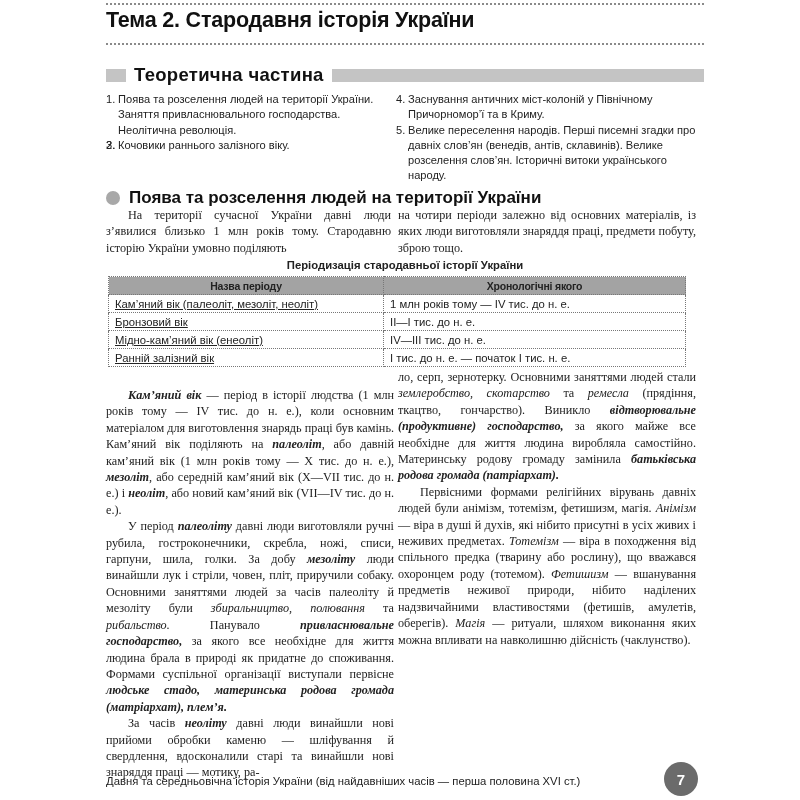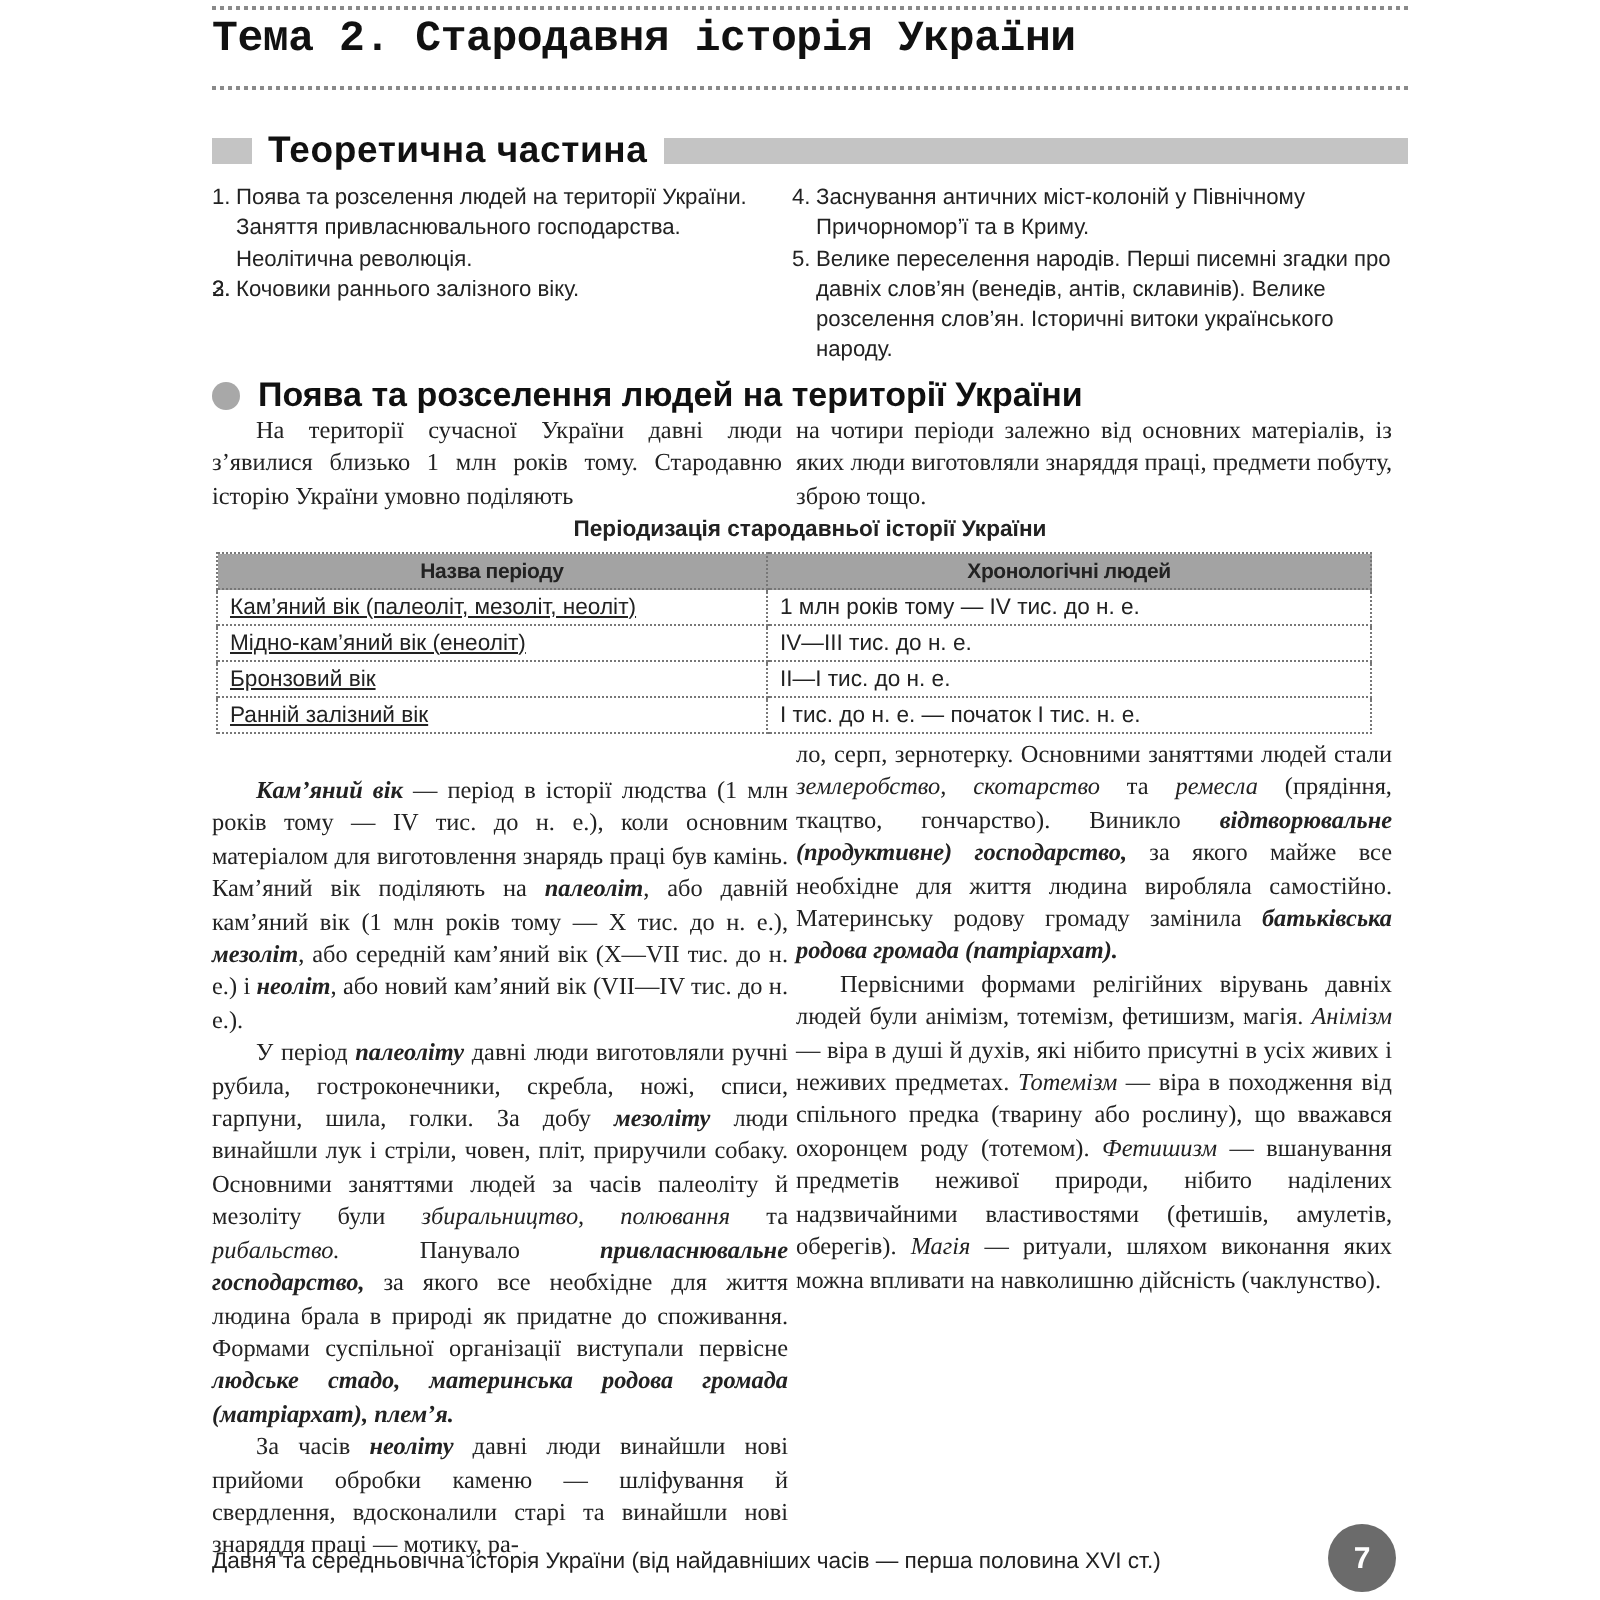--- a/index.html
+++ b/index.html
@@ -1,19 +1,19 @@
 <!DOCTYPE html>
 <html><head>
 <meta charset="utf-8">
 <style>
   html, body { margin:0; padding:0; background:#ffffff; }
   body { width:800px; height:800px; position:relative; overflow:hidden; color:#1a1a1a; }
   .page { position:absolute; left:106px; top:0; width:598px; height:800px; }
   .dotline { position:absolute; left:0; width:598px; height:0; border-top:2px dotted #8a8a8a; }
-  .title { position:absolute; left:0; top:8px; font-family:Liberation Mono, monospace; font-weight:bold; font-size:21.5px; letter-spacing:-0.2px; color:#111; white-space:nowrap; }
+  .title { position:absolute; left:0; top:8px; font-family:Liberation Sans, sans-serif; font-weight:bold; font-size:21.5px; letter-spacing:-0.2px; color:#111; white-space:nowrap; }
   .sec-header { position:absolute; left:0; top:64px; width:598px; height:22px; display:flex; align-items:center; }
   .sec-block { width:20px; height:13px; background:#c4c4c4; margin-right:8px; flex:none; }
   .sec-title { font-family:"Liberation Sans", sans-serif; font-weight:bold; font-size:18.5px; color:#111; white-space:nowrap; margin-right:8px; letter-spacing:0.3px; }
   .sec-bar { flex:1; height:13px; background:#c4c4c4; }
   .toc { position:absolute; top:92px; font-family:"Liberation Sans", sans-serif; font-size:11.1px; line-height:15.3px; color:#222; margin:0; padding:0; list-style:none; }
   .toc li { position:relative; padding-left:12px; }
   .toc li .num { position:absolute; left:0; top:0; }
   .toc-left { left:0; width:284px; }
   .toc-right { left:290px; width:306px; }
   .subhead { position:absolute; left:0; top:188px; display:flex; align-items:center; }
@@ -66,35 +66,35 @@
   </div>
 
   <p class="serif indent intro-left" style="margin:0">На території сучасної України давні люди з’явилися близько 1 млн років тому. Стародавню історію України умовно поділяють</p>
   <p class="serif intro-right" style="margin:0">на чотири періоди залежно від основних матеріалів, із яких люди виготовляли знаряддя праці, предмети побуту, зброю тощо.</p>
 
   <div class="table-caption">Періодизація стародавньої історії України</div>
   <table class="period">
     <thead>
       <tr>
         <th>Назва періоду</th>
-        <th>Хронологічні людей</th>
+        <th>Хронологічні якого</th>
       </tr>
     </thead>
     <tbody>
       <tr>
         <td>Кам’яний вік (палеоліт, мезоліт, неоліт)</td>
         <td>1 млн років тому — IV тис. до н. е.</td>
       </tr>
       <tr>
+        <td>Бронзовий вік</td>
+        <td>II—I тис. до н. е.</td>
+      </tr>
+      <tr>
         <td>Мідно-кам’яний вік (енеоліт)</td>
         <td>IV—III тис. до н. е.</td>
-      </tr>
-      <tr>
-        <td>Бронзовий вік</td>
-        <td>II—I тис. до н. е.</td>
       </tr>
       <tr>
         <td>Ранній залізний вік</td>
         <td>I тис. до н. е. — початок I тис. н. е.</td>
       </tr>
     </tbody>
   </table>
 
   <div class="serif col-left">
     <p class="indent" style="margin:0"><span class="bi">Кам’яний вік</span><span> — період в історії людства (1 млн років тому — IV тис. до н. е.), коли основним матеріалом для виготовлення знарядь праці був камінь. Кам’яний вік поділяють на </span><span class="bi">палеоліт</span><span>, або давній кам’яний вік (1 млн років тому — X тис. до н. е.), </span><span class="bi">мезоліт</span><span>, або середній кам’яний вік (X—VII тис. до н. е.) і </span><span class="bi">неоліт</span><span>, або новий кам’яний вік (VII—IV тис. до н. е.).</span></p>

